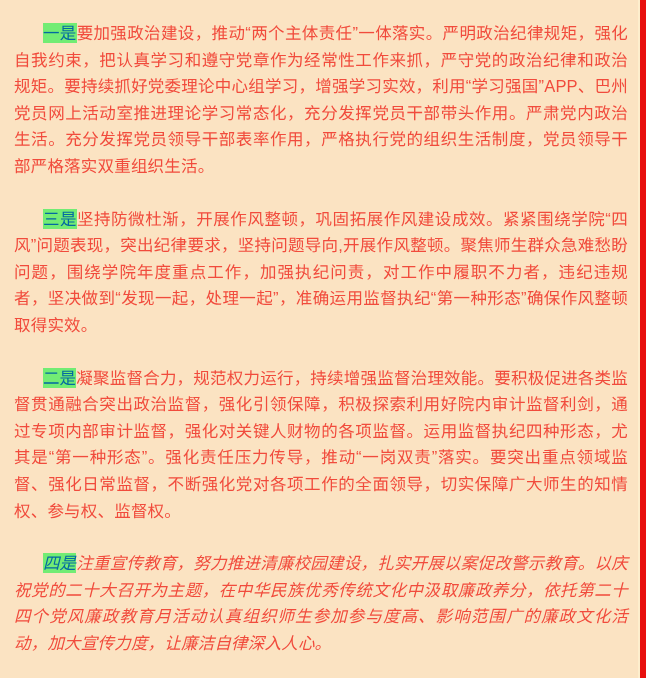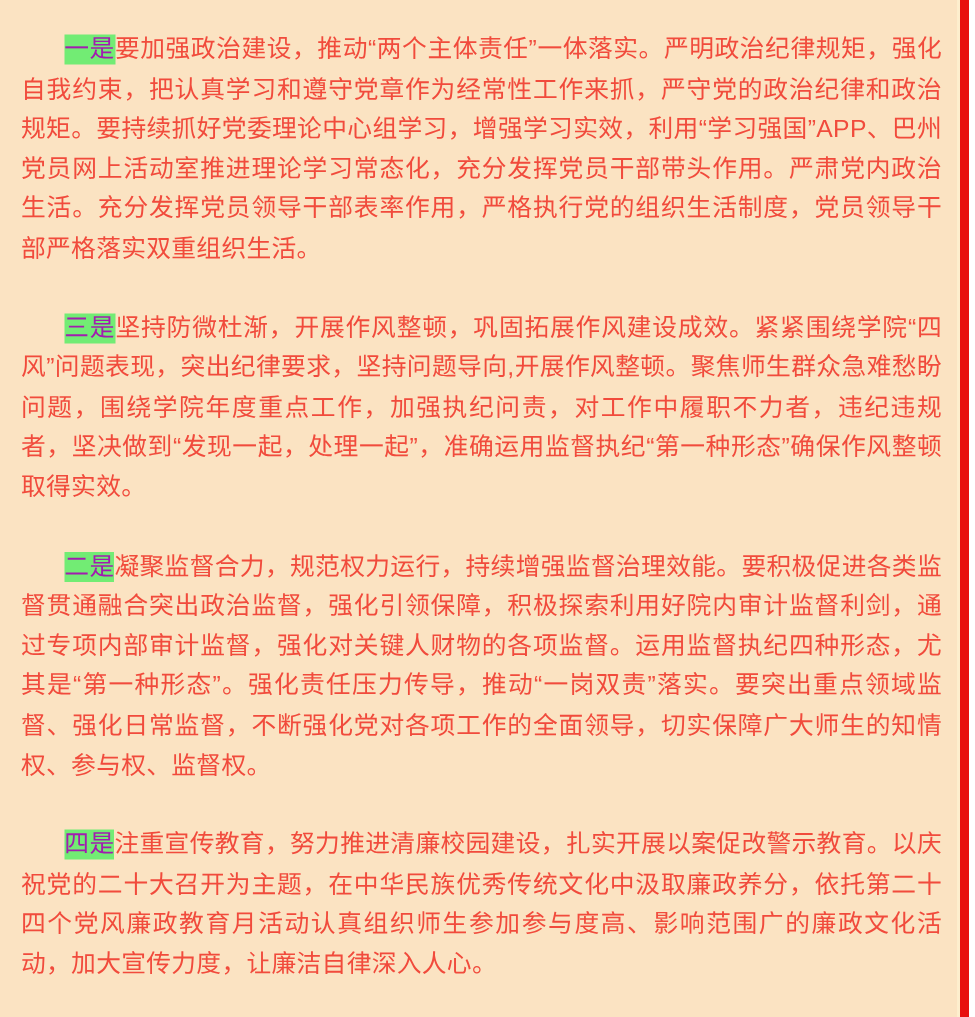--- a/index.html
+++ b/index.html
@@ -45,24 +45,25 @@
     margin: 0 0 26px 0;
     font-size: 16.5px;
     line-height: 26.6px;
     color: #f14b3c;
     text-align: justify;
     text-indent: 1.75em;
     letter-spacing: 0.2px;
   }
   .doc-area p:last-child {
     margin-bottom: 12px;
+    font-style: italic;
   }
   mark.hl {
     background: #72ec74;
-    color: #a21caf;
+    color: #0369a1;
     padding: 1px 0;
   }
 </style>
 </head>
 <body>
 
 <div class="page">
   <div class="doc-area">
     <p><mark class="hl">一是</mark><span>要加强政治建设，推动“两个主体责任”一体落实。严明政治纪律规矩，强化自我约束，把认真学习和遵守党章作为经常性工作来抓，严守党的政治纪律和政治规矩。要持续抓好党委理论中心组学习，增强学习实效，利用“学习强国”APP、巴州党员网上活动室推进理论学习常态化，充分发挥党员干部带头作用。严肃党内政治生活。充分发挥党员领导干部表率作用，严格执行党的组织生活制度，党员领导干部严格落实双重组织生活。</span></p>
     <p><mark class="hl">三是</mark><span>坚持防微杜渐，开展作风整顿，巩固拓展作风建设成效。紧紧围绕学院“四风”问题表现，突出纪律要求，坚持问题导向,开展作风整顿。聚焦师生群众急难愁盼问题，围绕学院年度重点工作，加强执纪问责，对工作中履职不力者，违纪违规者，坚决做到“发现一起，处理一起”，准确运用监督执纪“第一种形态”确保作风整顿取得实效。</span></p>

